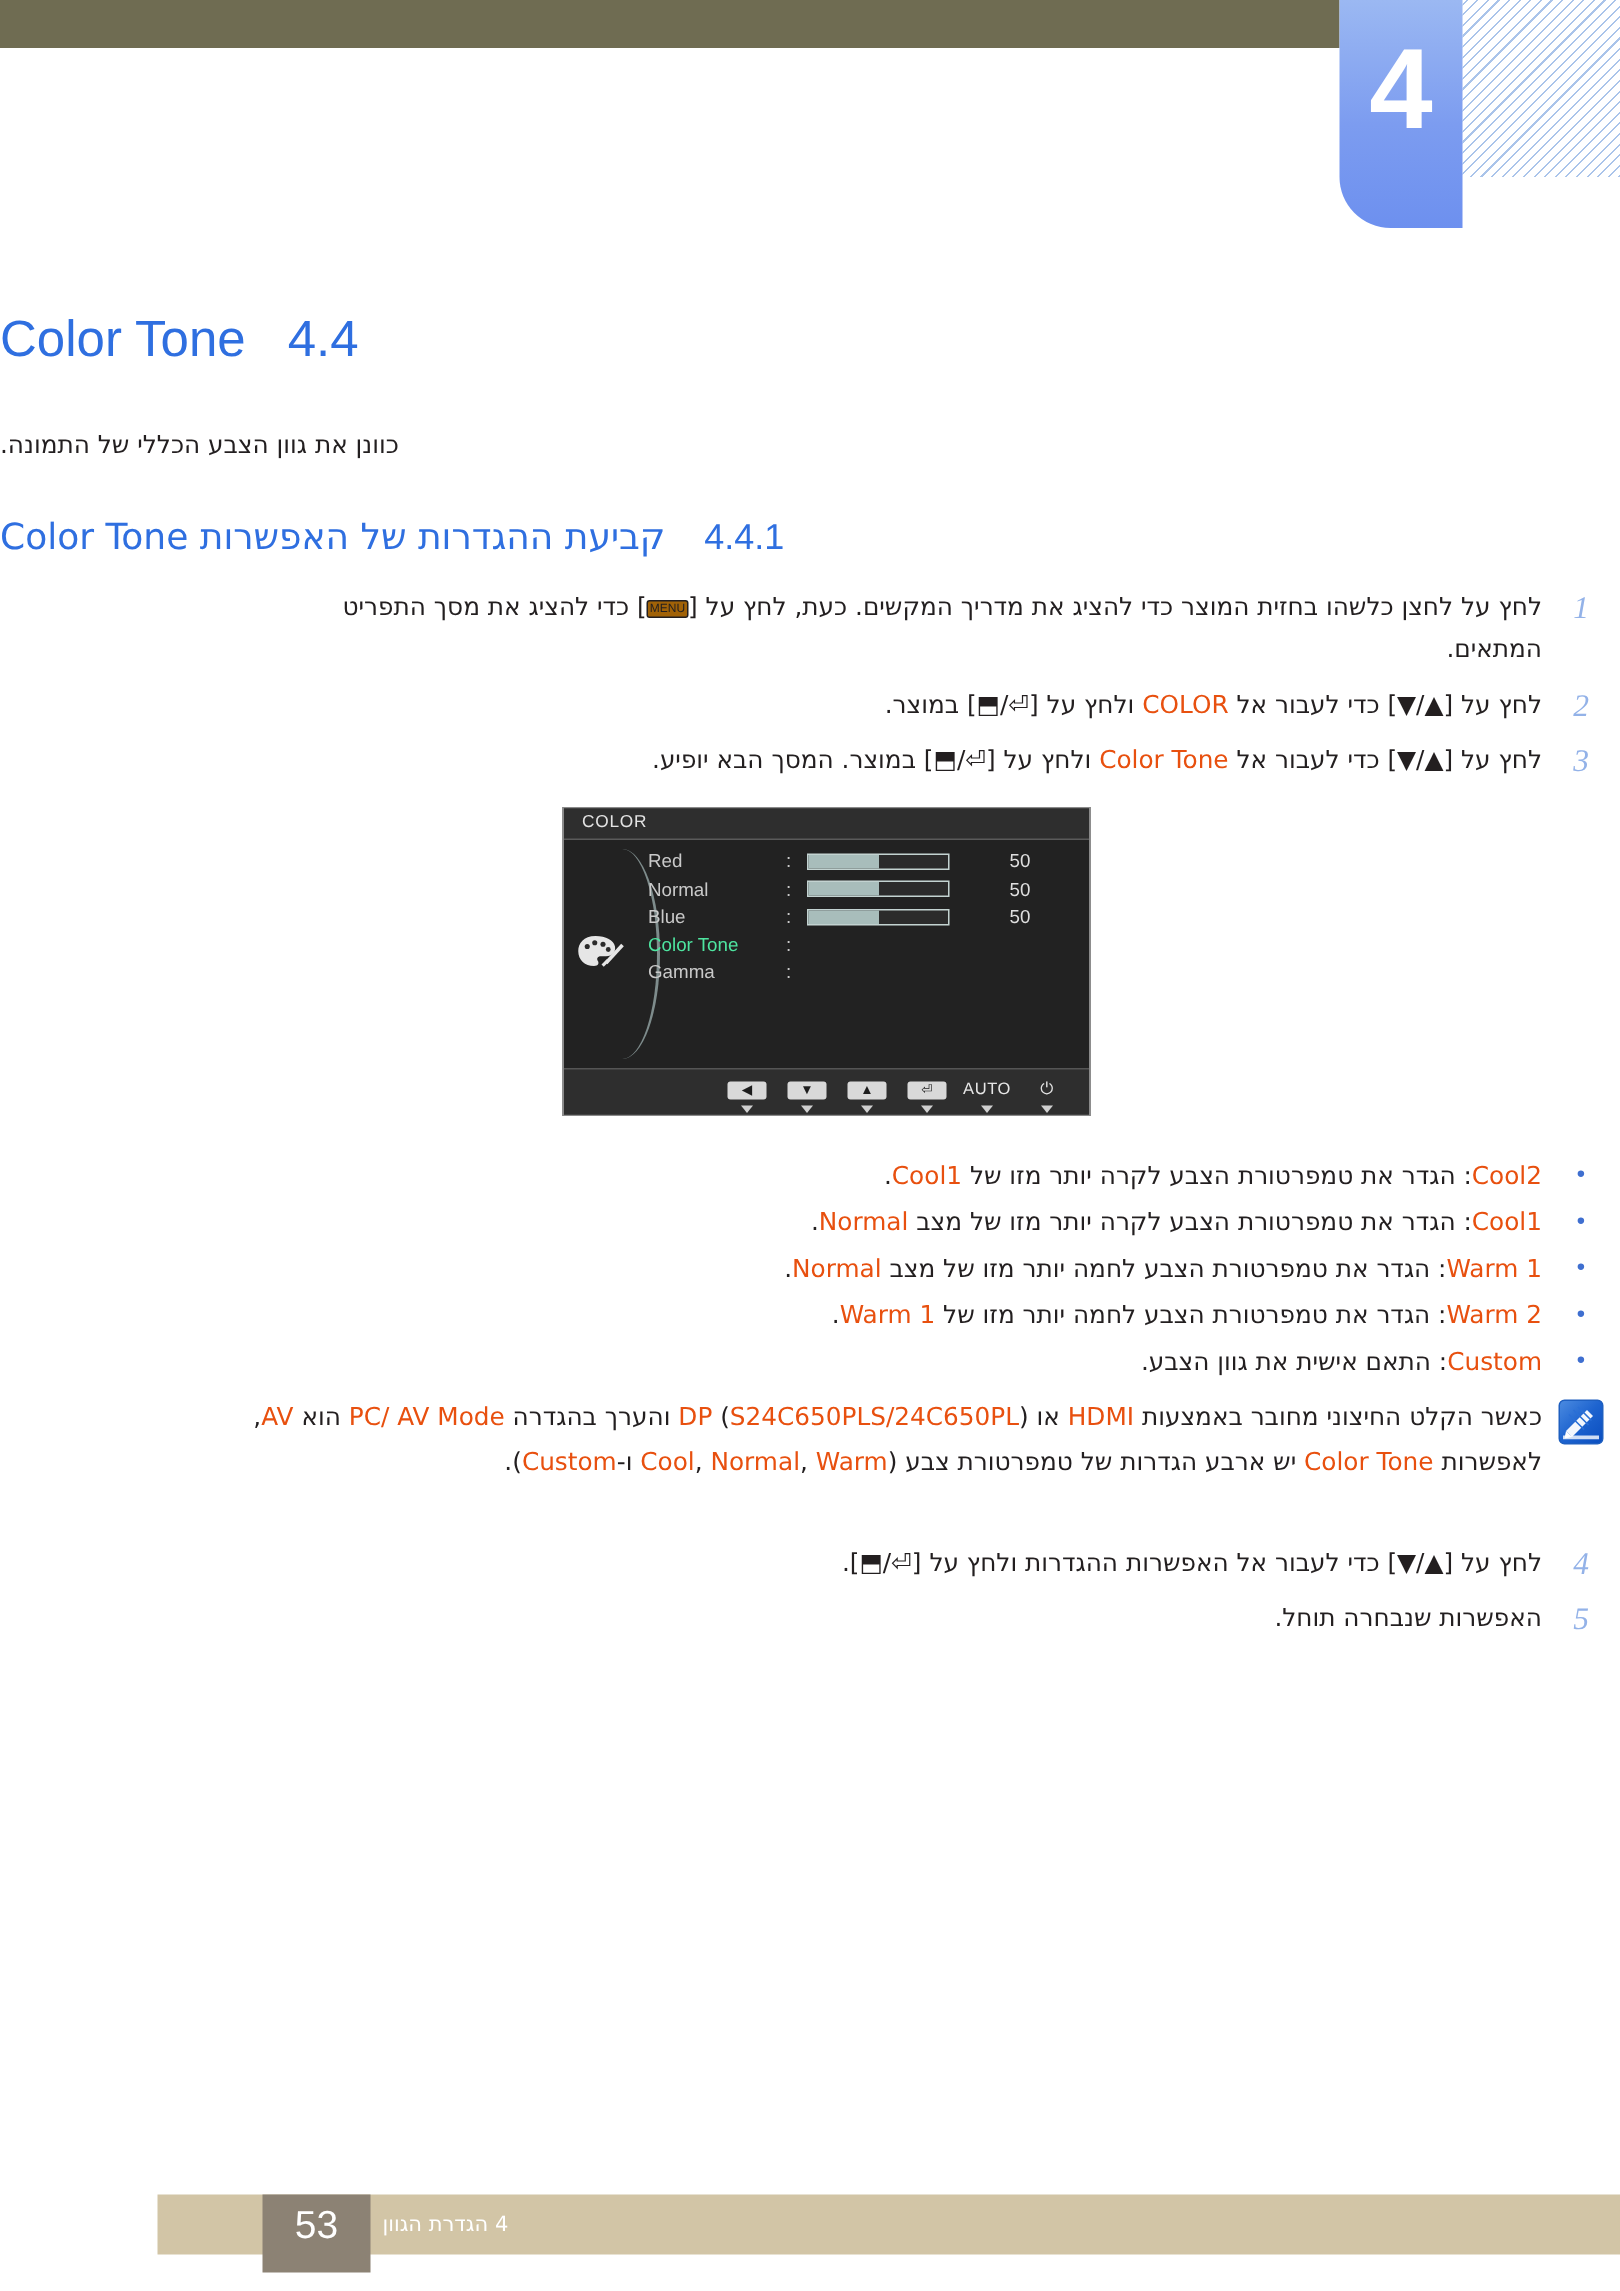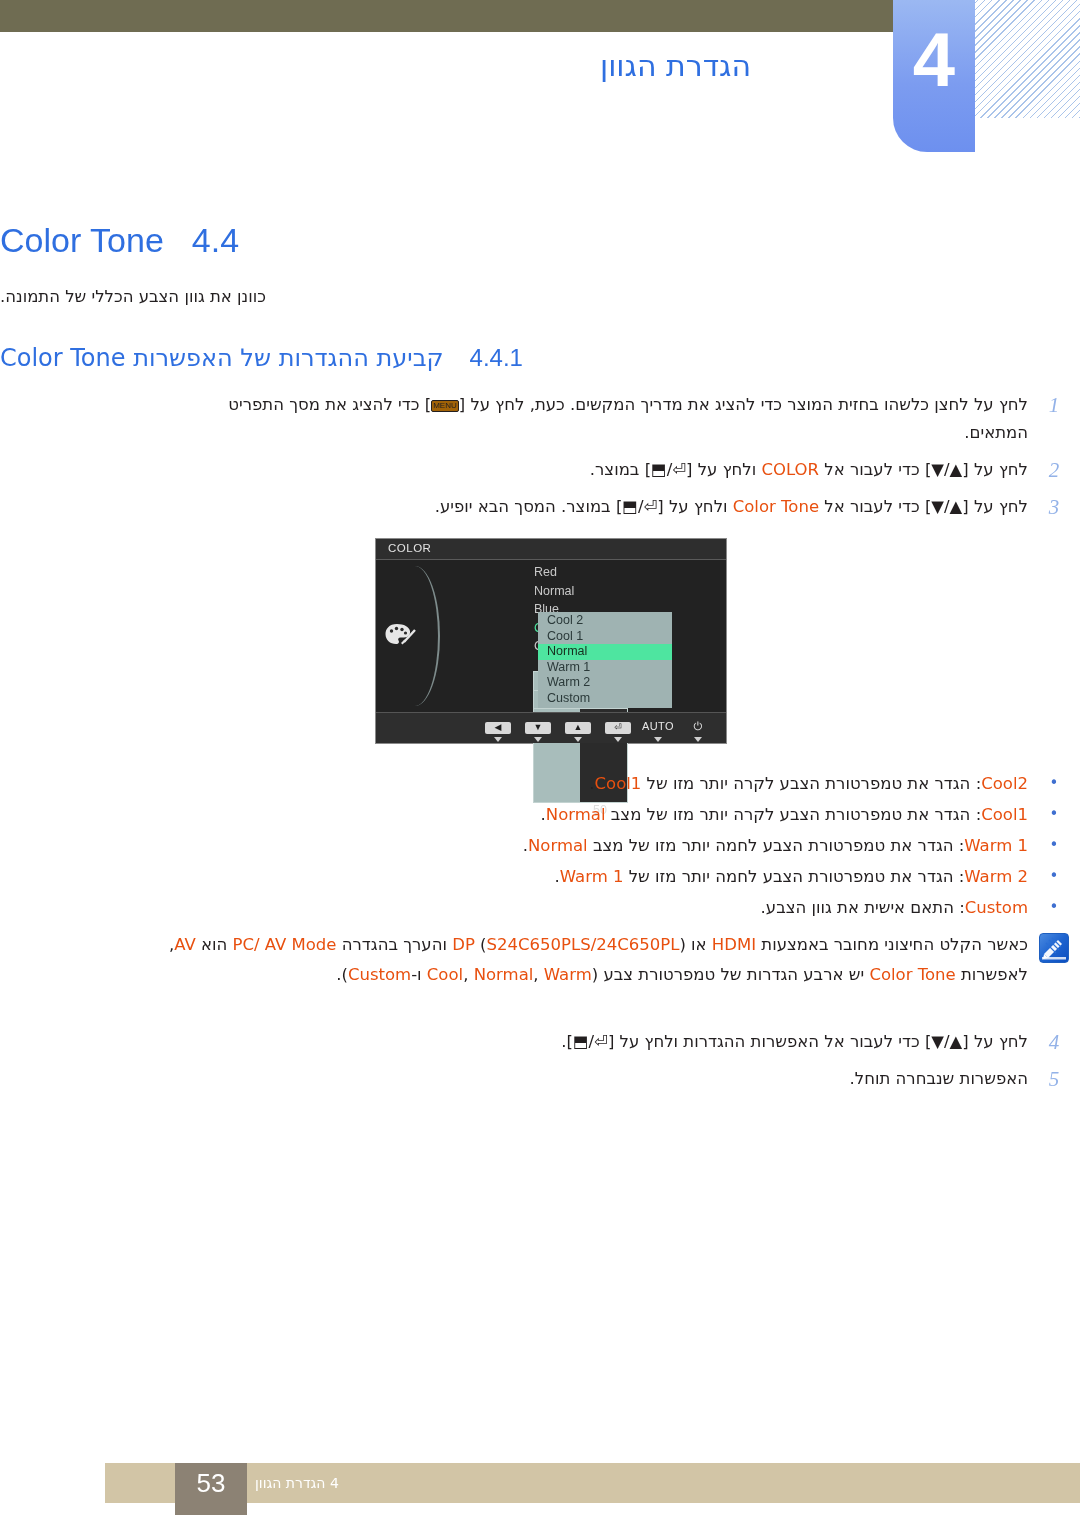--- a/index.html
+++ b/index.html
@@ -73,21 +73,21 @@
     font-size: 30px;
     line-height: 36px;
     color: #2f6fe0;
     font-family: "DejaVu Sans", sans-serif;
     direction: rtl;
   }
 
   
   .page-title-row {
     position: absolute;
-    top: 221px;
+    top: 207px;
     left: 0;
     width: 1000px;
     text-align: left;
     direction: ltr;
   }
   .page-title-num {
     display: inline-block;
     font-size: 34px;
     color: #2f6fe0;
     font-family: "Liberation Sans", sans-serif;
@@ -244,21 +244,21 @@
   .osd-rows {
     position: absolute;
     left: 56px;
     top: 5px;
     width: 296px;
   }
   .osd-row {
     position: relative;
     height: 18.5px;
     display: flex;
-    flex-direction: column;
+    flex-direction: row;
     align-items: center;
   }
   .osd-label {
     width: 92px;
     flex: 0 0 92px;
     font-size: 12.5px;
     color: #c9c9c9;
   }
   .osd-label.active { color: #4ee5a0; }
   .osd-colon {
@@ -463,21 +463,20 @@
 </style>
 </head>
 <body>
 
 <div class="header">
   <div class="header-olive-bar"></div>
   <div class="header-hatch"></div>
   <div class="chapter-tab">
     <div class="chapter-num">4</div>
   </div>
-  <div class="chapter-title">הגדרת הגוון</div>
 </div>
 
 <div class="page-title-row">
   <span class="page-title-text">Color Tone</span><span class="page-title-num">4.4</span>
 </div>
 
 <div class="intro-line">כוונן את גוון הצבע הכללי של התמונה.</div>
 
 <div class="sub-title-row">
   <span class="sub-title-text">קביעת ההגדרות של האפשרות Color Tone</span><span class="sub-title-num">4.4.1</span>
@@ -542,28 +541,20 @@
         </div>
         <div class="osd-row">
           <div class="osd-label active">Color Tone</div>
           <div class="osd-colon">:</div>
         </div>
         <div class="osd-row">
           <div class="osd-label">Gamma</div>
           <div class="osd-colon">:</div>
         </div>
       </div>
-    <div class="osd-dropdown" id="osd-dropdown">
-        <div class="osd-opt">Cool 2</div>
-        <div class="osd-opt">Cool 1</div>
-        <div class="osd-opt sel">Normal</div>
-        <div class="osd-opt">Warm 1</div>
-        <div class="osd-opt">Warm 2</div>
-        <div class="osd-opt">Custom</div>
-      </div>
   </div>
   <div class="osd-footer" id="osd-footer">
       <div class="osd-btn"><span class="osd-btn-key">◀</span><span class="osd-btn-tick"></span></div>
       <div class="osd-btn"><span class="osd-btn-key">▼</span><span class="osd-btn-tick"></span></div>
       <div class="osd-btn"><span class="osd-btn-key">▲</span><span class="osd-btn-tick"></span></div>
       <div class="osd-btn"><span class="osd-btn-key">⏎</span><span class="osd-btn-tick"></span></div>
       <div class="osd-btn"><span class="osd-btn-key bare">AUTO</span><span class="osd-btn-tick"></span></div>
       <div class="osd-btn"><span class="osd-btn-key bare">⏻</span><span class="osd-btn-tick"></span></div>
     </div>
 </div>

